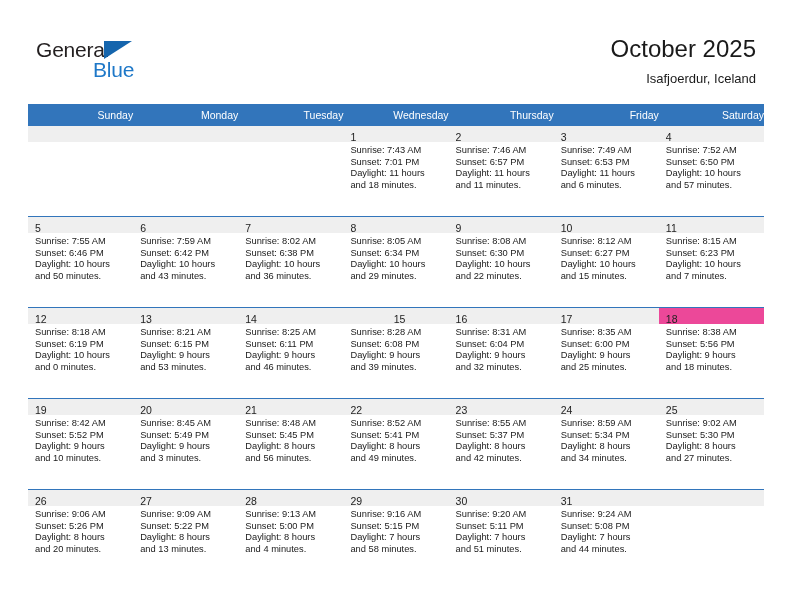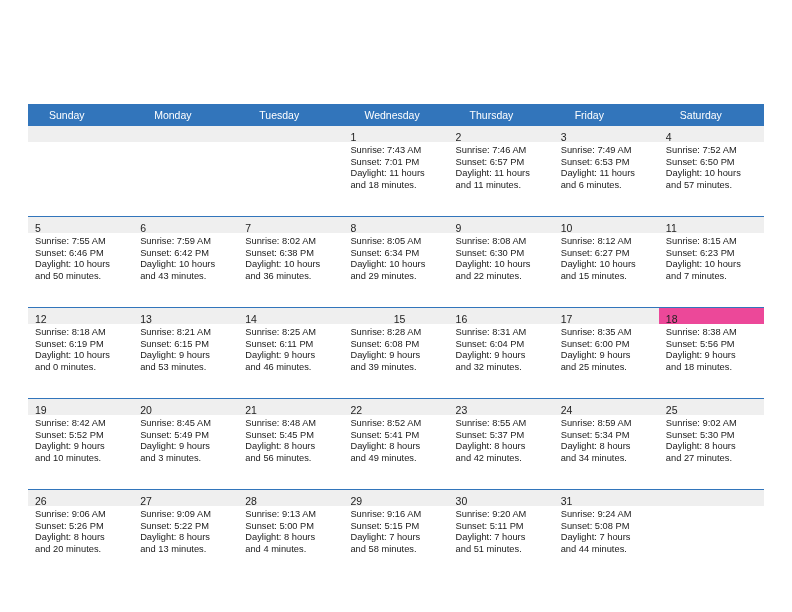--- a/index.html
+++ b/index.html
@@ -91,21 +91,21 @@
     top: 104px;
     width: 736px;
     border-collapse: collapse;
     table-layout: fixed;
   }
   .calendar th {
     background: #3275bb;
     color: #ffffff;
     font-size: 10.5px;
     font-weight: normal;
-    text-align: left;
+    text-align: right;
     padding: 5px 0 5px 21px;
     height: 12px;
     border: none;
   }
   .calendar td {
     width: 105.14px;
     padding: 0;
     vertical-align: top;
     border: none;
     background: #ffffff;
@@ -143,20 +143,34 @@
     line-height: 11.6px;
     color: #1a1a1a;
     white-space: nowrap;
   }
 </style>
 </head>
 <body>
 
 <div class="page">
 
+  <div class="header">
+
+    <div class="logo">
+      <span class="logo-general" style="color: rgb(35, 31, 32);">General</span>
+      <span class="logo-tri" style="border-left-color: rgb(21, 101, 173);"></span>
+      <span class="logo-blue" style="color: rgb(30, 120, 200);">Blue</span>
+    </div>
+
+    <div class="title-block">
+      <div class="cal-title">October 2025</div>
+      <div class="cal-subtitle">Isafjoerdur, Iceland</div>
+    </div>
+
+  </div>
 
   <table class="calendar">
     <thead>
       <tr>
         <th style="background: rgb(50, 117, 187);">Sunday</th>
         <th style="background: rgb(50, 117, 187);">Monday</th>
         <th style="background: rgb(50, 117, 187);">Tuesday</th>
         <th style="background: rgb(50, 117, 187);">Wednesday</th>
         <th style="background: rgb(50, 117, 187);">Thursday</th>
         <th style="background: rgb(50, 117, 187);">Friday</th>

